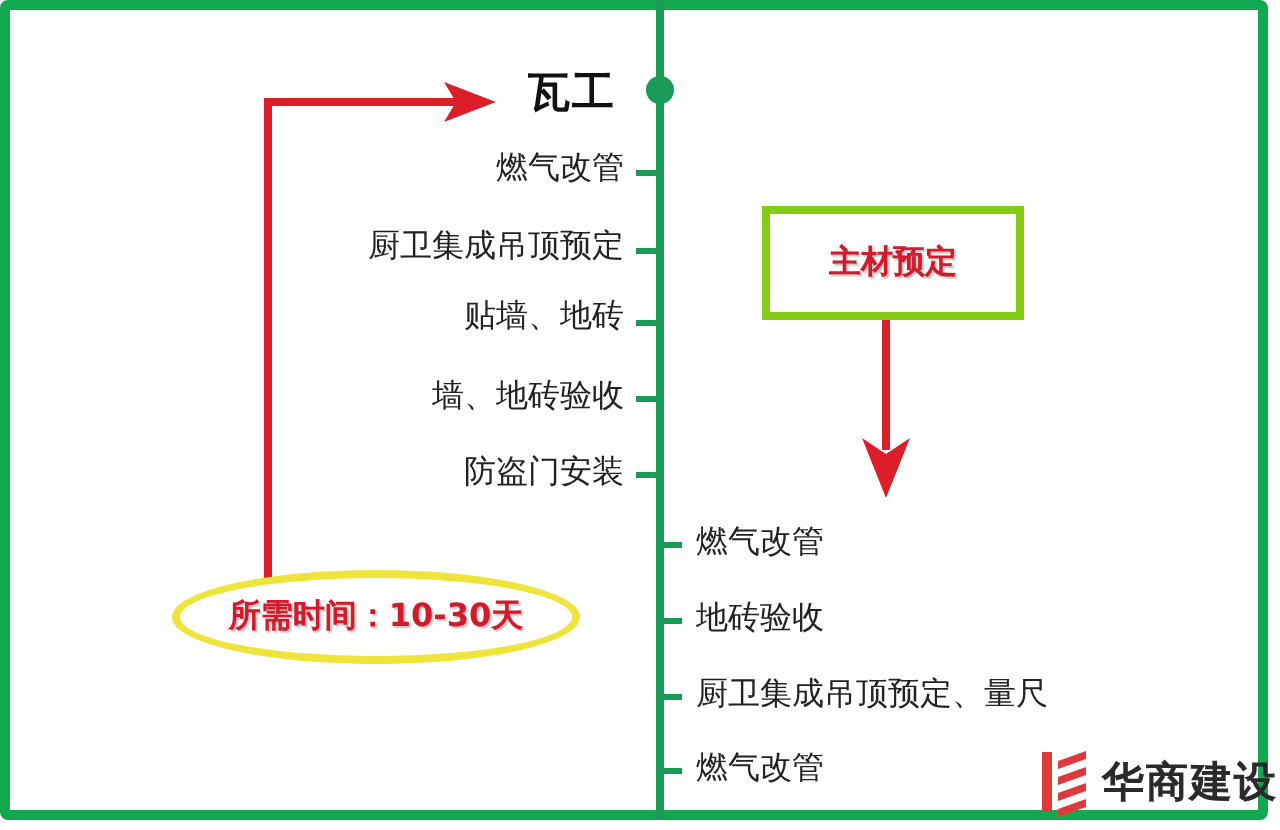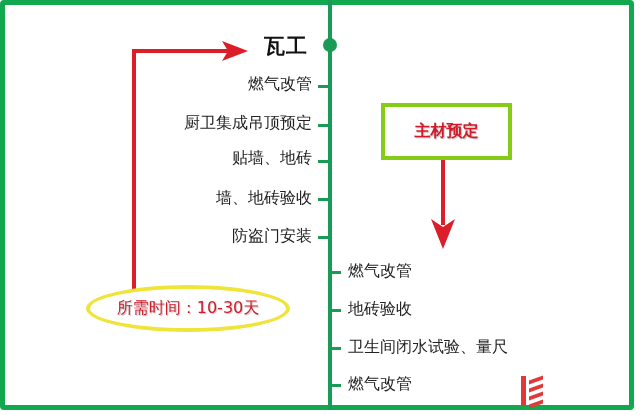--- a/index.html
+++ b/index.html
@@ -10,21 +10,21 @@
   .dot{position:absolute;left:323px;top:38px;width:14px;height:14px;border-radius:50%;background:#1a9a57;}
   .title{position:absolute;right:calc(640px - 308px);top:32px;font-size:21px;font-weight:bold;color:#111;letter-spacing:1px;}
   .item-left{position:absolute;right:calc(640px - 312px);font-size:16px;color:#222;white-space:nowrap;}
   .tick-left{position:absolute;left:318px;width:10px;height:3px;background:#1a9a57;}
   .item-right{position:absolute;left:348px;font-size:16px;color:#222;white-space:nowrap;}
   .tick-right{position:absolute;left:332px;width:9px;height:3px;background:#1a9a57;}
   .red{background:#dc1e2b;position:absolute;}
   .box{position:absolute;left:381px;top:103px;width:131px;height:57px;border:4px solid #84cc16;box-sizing:border-box;display:flex;align-items:center;justify-content:center;}
   .box span{color:#d11b2a;font-weight:bold;font-size:16px;text-shadow:1px 1px 1px rgba(0,0,0,.25);}
   .ellipse{position:absolute;left:86px;top:285px;width:204px;height:47px;border:4px solid #eee43a;border-radius:50%;box-sizing:border-box;display:flex;align-items:center;justify-content:center;}
-  .ellipse span{color:#d11b2a;font-weight:normal;font-size:16px;text-shadow:1px 1px 1px rgba(0,0,0,.25);}
+  .ellipse span{color:#d11b2a;font-weight:bold;font-size:16px;text-shadow:1px 1px 1px rgba(0,0,0,.25);}
   .logo{position:absolute;left:521px;top:376px;display:flex;align-items:center;}
   .logo-mark{width:24px;height:30px;position:relative;margin-right:6px;}
   .logo-mark i{position:absolute;background:#e0393c;}
   .logo-text{font-family:"DejaVu Serif","Liberation Serif",serif;font-weight:bold;font-size:21px;color:#2a2a2a;letter-spacing:1px;}
 </style>
 </head>
 <body>
 
 <div class="frame"></div>
 <div class="spine"></div>
@@ -41,21 +41,21 @@
 <div class="item-left" style="top:188px">墙、地砖验收</div>
 <div class="tick-left" style="top:198px"></div>
 <div class="item-left" style="top:226px">防盗门安装</div>
 <div class="tick-left" style="top:236px"></div>
 
 <div class="tick-right" style="top:271px"></div>
 <div class="item-right" style="top:261px">燃气改管</div>
 <div class="tick-right" style="top:309px"></div>
 <div class="item-right" style="top:299px">地砖验收</div>
 <div class="tick-right" style="top:347px"></div>
-<div class="item-right" style="top:337px">卫生间闭水试验、量尺</div>
+<div class="item-right" style="top:337px">厨卫集成吊顶预定、量尺</div>
 <div class="tick-right" style="top:384px"></div>
 <div class="item-right" style="top:374px">燃气改管</div>
 
 <div>
   <div class="red" style="left:132px;top:49px;width:4px;height:240px;"></div>
   <div class="red" style="left:132px;top:49px;width:98px;height:4px;"></div>
   <svg style="position:absolute;left:222px;top:41px" width="26" height="20">
     <polygon points="0,0 26,10 0,20 6,10" fill="#dc1e2b"></polygon>
   </svg>
 </div>
@@ -75,13 +75,14 @@
 </div>
 
 <div class="logo">
   <div class="logo-mark">
     <i style="left:0;top:0;width:5px;height:30px;"></i>
     <i style="left:8px;top:2px;width:14px;height:4px;transform:skewY(-20deg);"></i>
     <i style="left:8px;top:10px;width:14px;height:4px;transform:skewY(-20deg);"></i>
     <i style="left:8px;top:18px;width:14px;height:4px;transform:skewY(-20deg);"></i>
     <i style="left:8px;top:26px;width:14px;height:4px;transform:skewY(-20deg);"></i>
   </div>
+  <span class="logo-text">华商建设</span>
 </div>
 
 </body></html>

